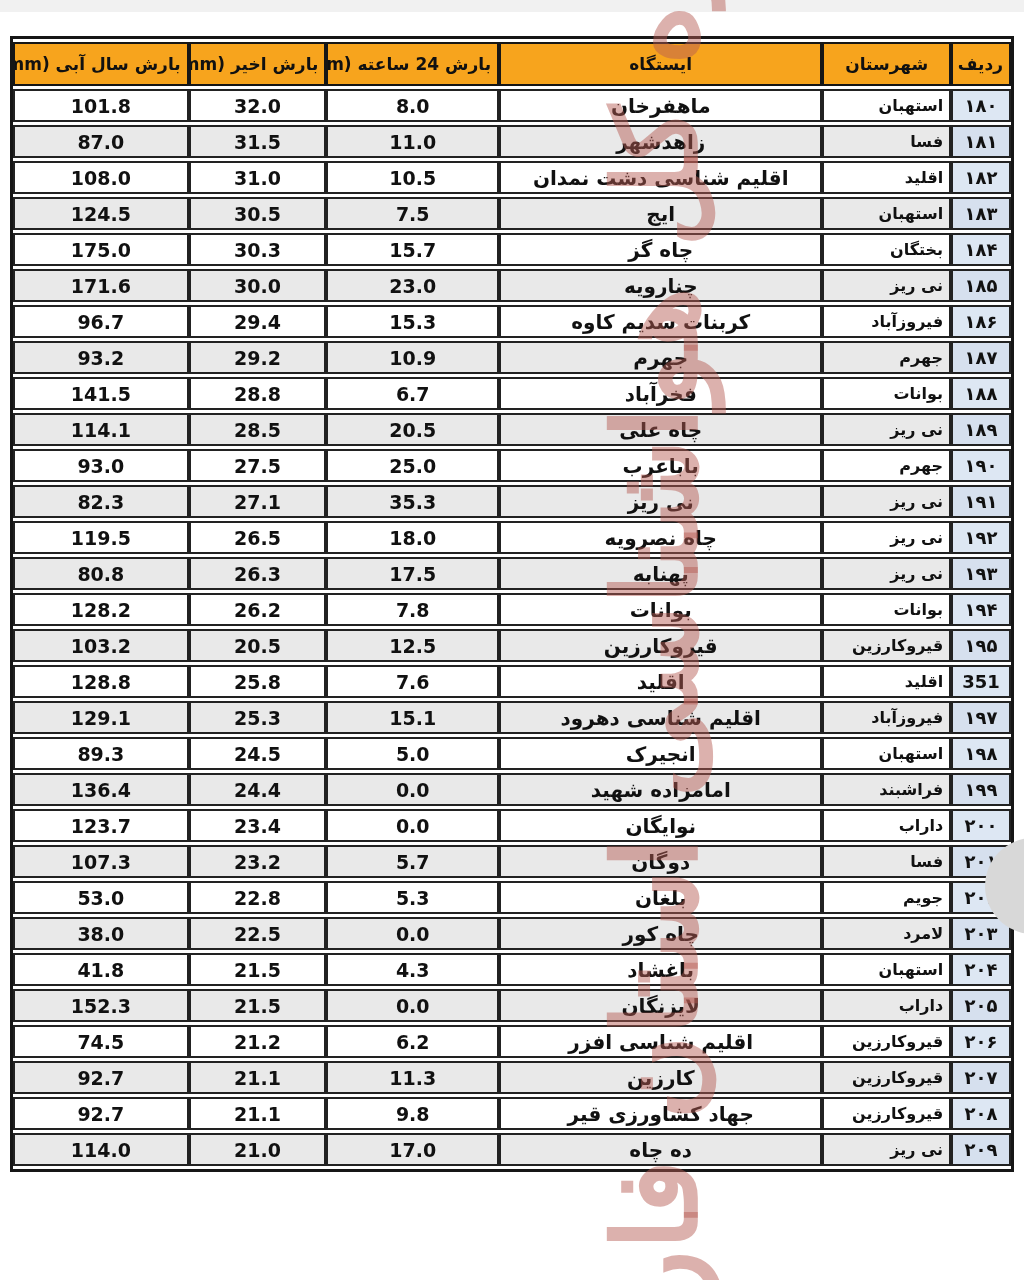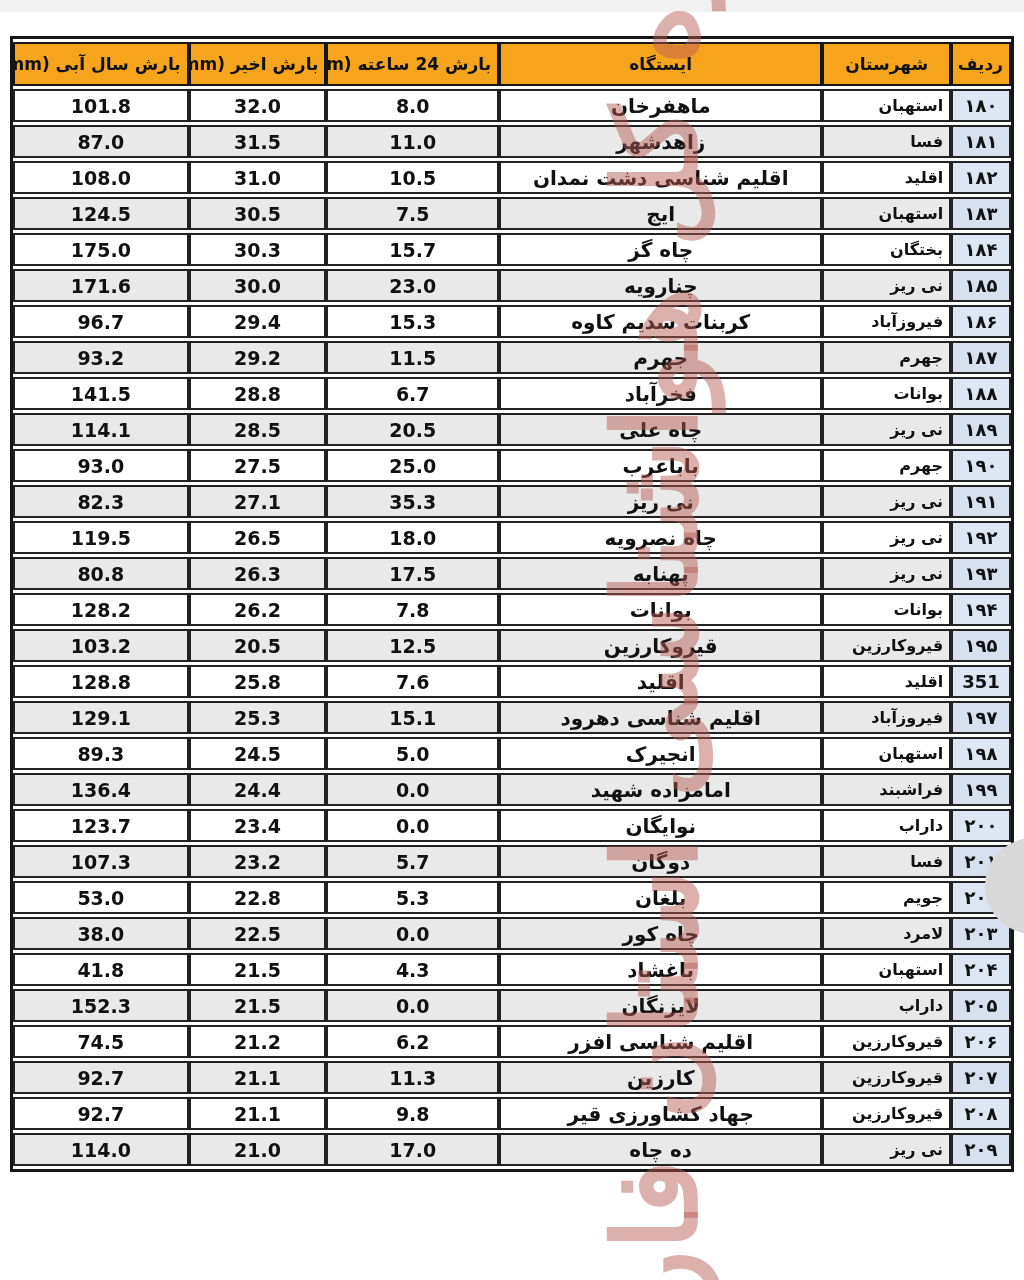--- a/index.html
+++ b/index.html
@@ -128,21 +128,21 @@
           <td class="county">فیروزآباد</td>
           <td class="station">کربنات سدیم کاوه</td>
           <td class="num">15.3</td>
           <td class="num">29.4</td>
           <td class="num">96.7</td>
         </tr>
         <tr class="alt">
           <td class="radif">۱۸۷</td>
           <td class="county">جهرم</td>
           <td class="station">جهرم</td>
-          <td class="num">11.5</td>
+          <td class="num">10.9</td>
           <td class="num">29.2</td>
           <td class="num">93.2</td>
         </tr>
         <tr>
           <td class="radif">۱۸۸</td>
           <td class="county">بوانات</td>
           <td class="station">فخرآباد</td>
           <td class="num">6.7</td>
           <td class="num">28.8</td>
           <td class="num">141.5</td>

